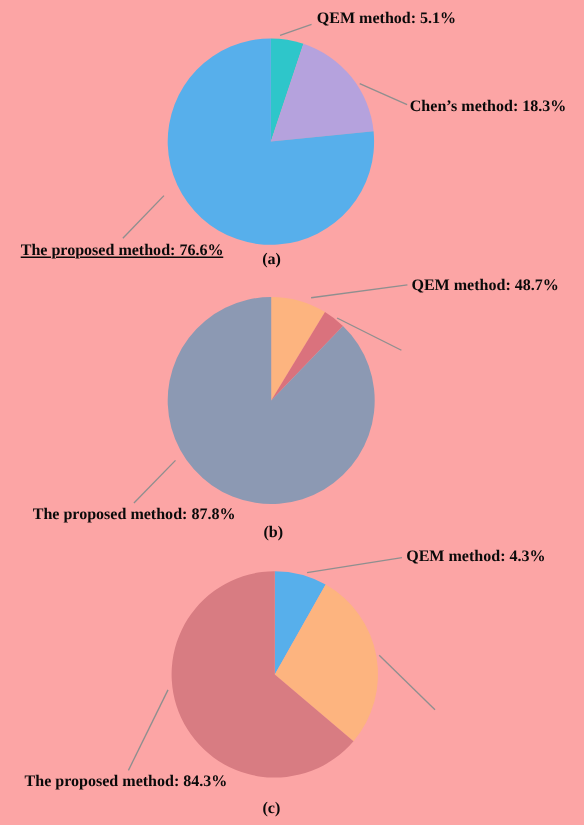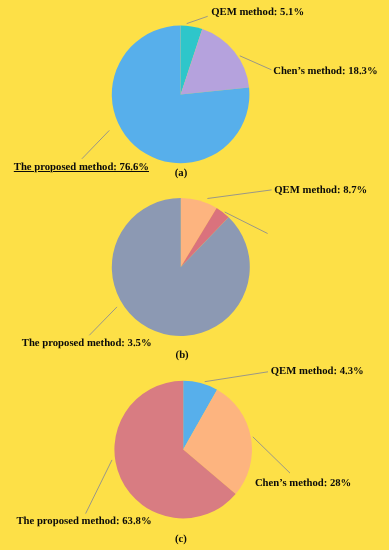--- a/index.html
+++ b/index.html
@@ -13,21 +13,21 @@
     height: 550px;
     overflow: hidden;
     font-family: "Liberation Serif", serif;
     -webkit-font-smoothing: antialiased;
     text-rendering: geometricPrecision;
   }
   #figure {
     position: relative;
     width: 389px;
     height: 550px;
-    background: #fde047;
+    background: #fca5a5;
   }
   .pie-svg { position: absolute; left: 0; top: 0; }
   .lbl {
     position: absolute;
     transform: translateZ(0);
     font-family: "Liberation Serif", serif;
     font-weight: bold;
     font-size: 10.7px;
     color: #0a0a0a;
     white-space: nowrap;
@@ -76,21 +76,20 @@
         <path d="M 183.2 449.6 L 217.09964109852245 389.7313576787367 A 68.8 68.8 0 0 1 235.6560447575876 494.1174501559778 Z" fill="#fdb47f"></path>
         <path d="M 183.2 449.6 L 235.6560447575876 494.1174501559778 A 68.8 68.8 0 1 1 183.2 380.8 Z" fill="#d87c82"></path>
       </g>
   </svg>
 
   <div class="lbl" id="a-qem" style="left: 211.2px; top: 6.5px;">QEM method: 5.1%</div>
   <div class="lbl" id="a-chen" style="left: 273.2px; top: 66.4px;">Chen’s method: 18.3%</div>
   <div class="lbl" id="a-prop" style="left: 13.8px; top: 162.1px; text-decoration: underline;">The proposed method: 76.6%</div>
   <div class="sub" id="a-cap" style="left: 174.8px; top: 167.8px;">(a)</div>
 
-  <div class="lbl" id="b-qem" style="left: 274.3px; top: 184.5px;">QEM method: 8.7%</div>
-  <div class="lbl" id="b-prop" style="left: 21.8px; top: 337.9px;">The proposed method: 3.5%</div>
+  <div class="lbl" id="b-qem" style="left: 274.3px; top: 184.5px;">QEM method: 48.7%</div>
+  <div class="lbl" id="b-prop" style="left: 21.8px; top: 337.9px;">The proposed method: 87.8%</div>
   <div class="sub" id="b-cap" style="left: 175.6px; top: 350px;">(b)</div>
 
   <div class="lbl" id="c-qem" style="left: 270.8px; top: 365.7px;">QEM method: 4.3%</div>
-  <div class="lbl" id="c-chen" style="left: 254.9px; top: 477.6px;">Chen’s method: 28%</div>
-  <div class="lbl" id="c-prop" style="left: 16.4px; top: 516.2px;">The proposed method: 63.8%</div>
+  <div class="lbl" id="c-prop" style="left: 16.4px; top: 516.2px;">The proposed method: 84.3%</div>
   <div class="sub" id="c-cap" style="left: 175px; top: 533.6px;">(c)</div>
 </div>
 
 </body></html>

